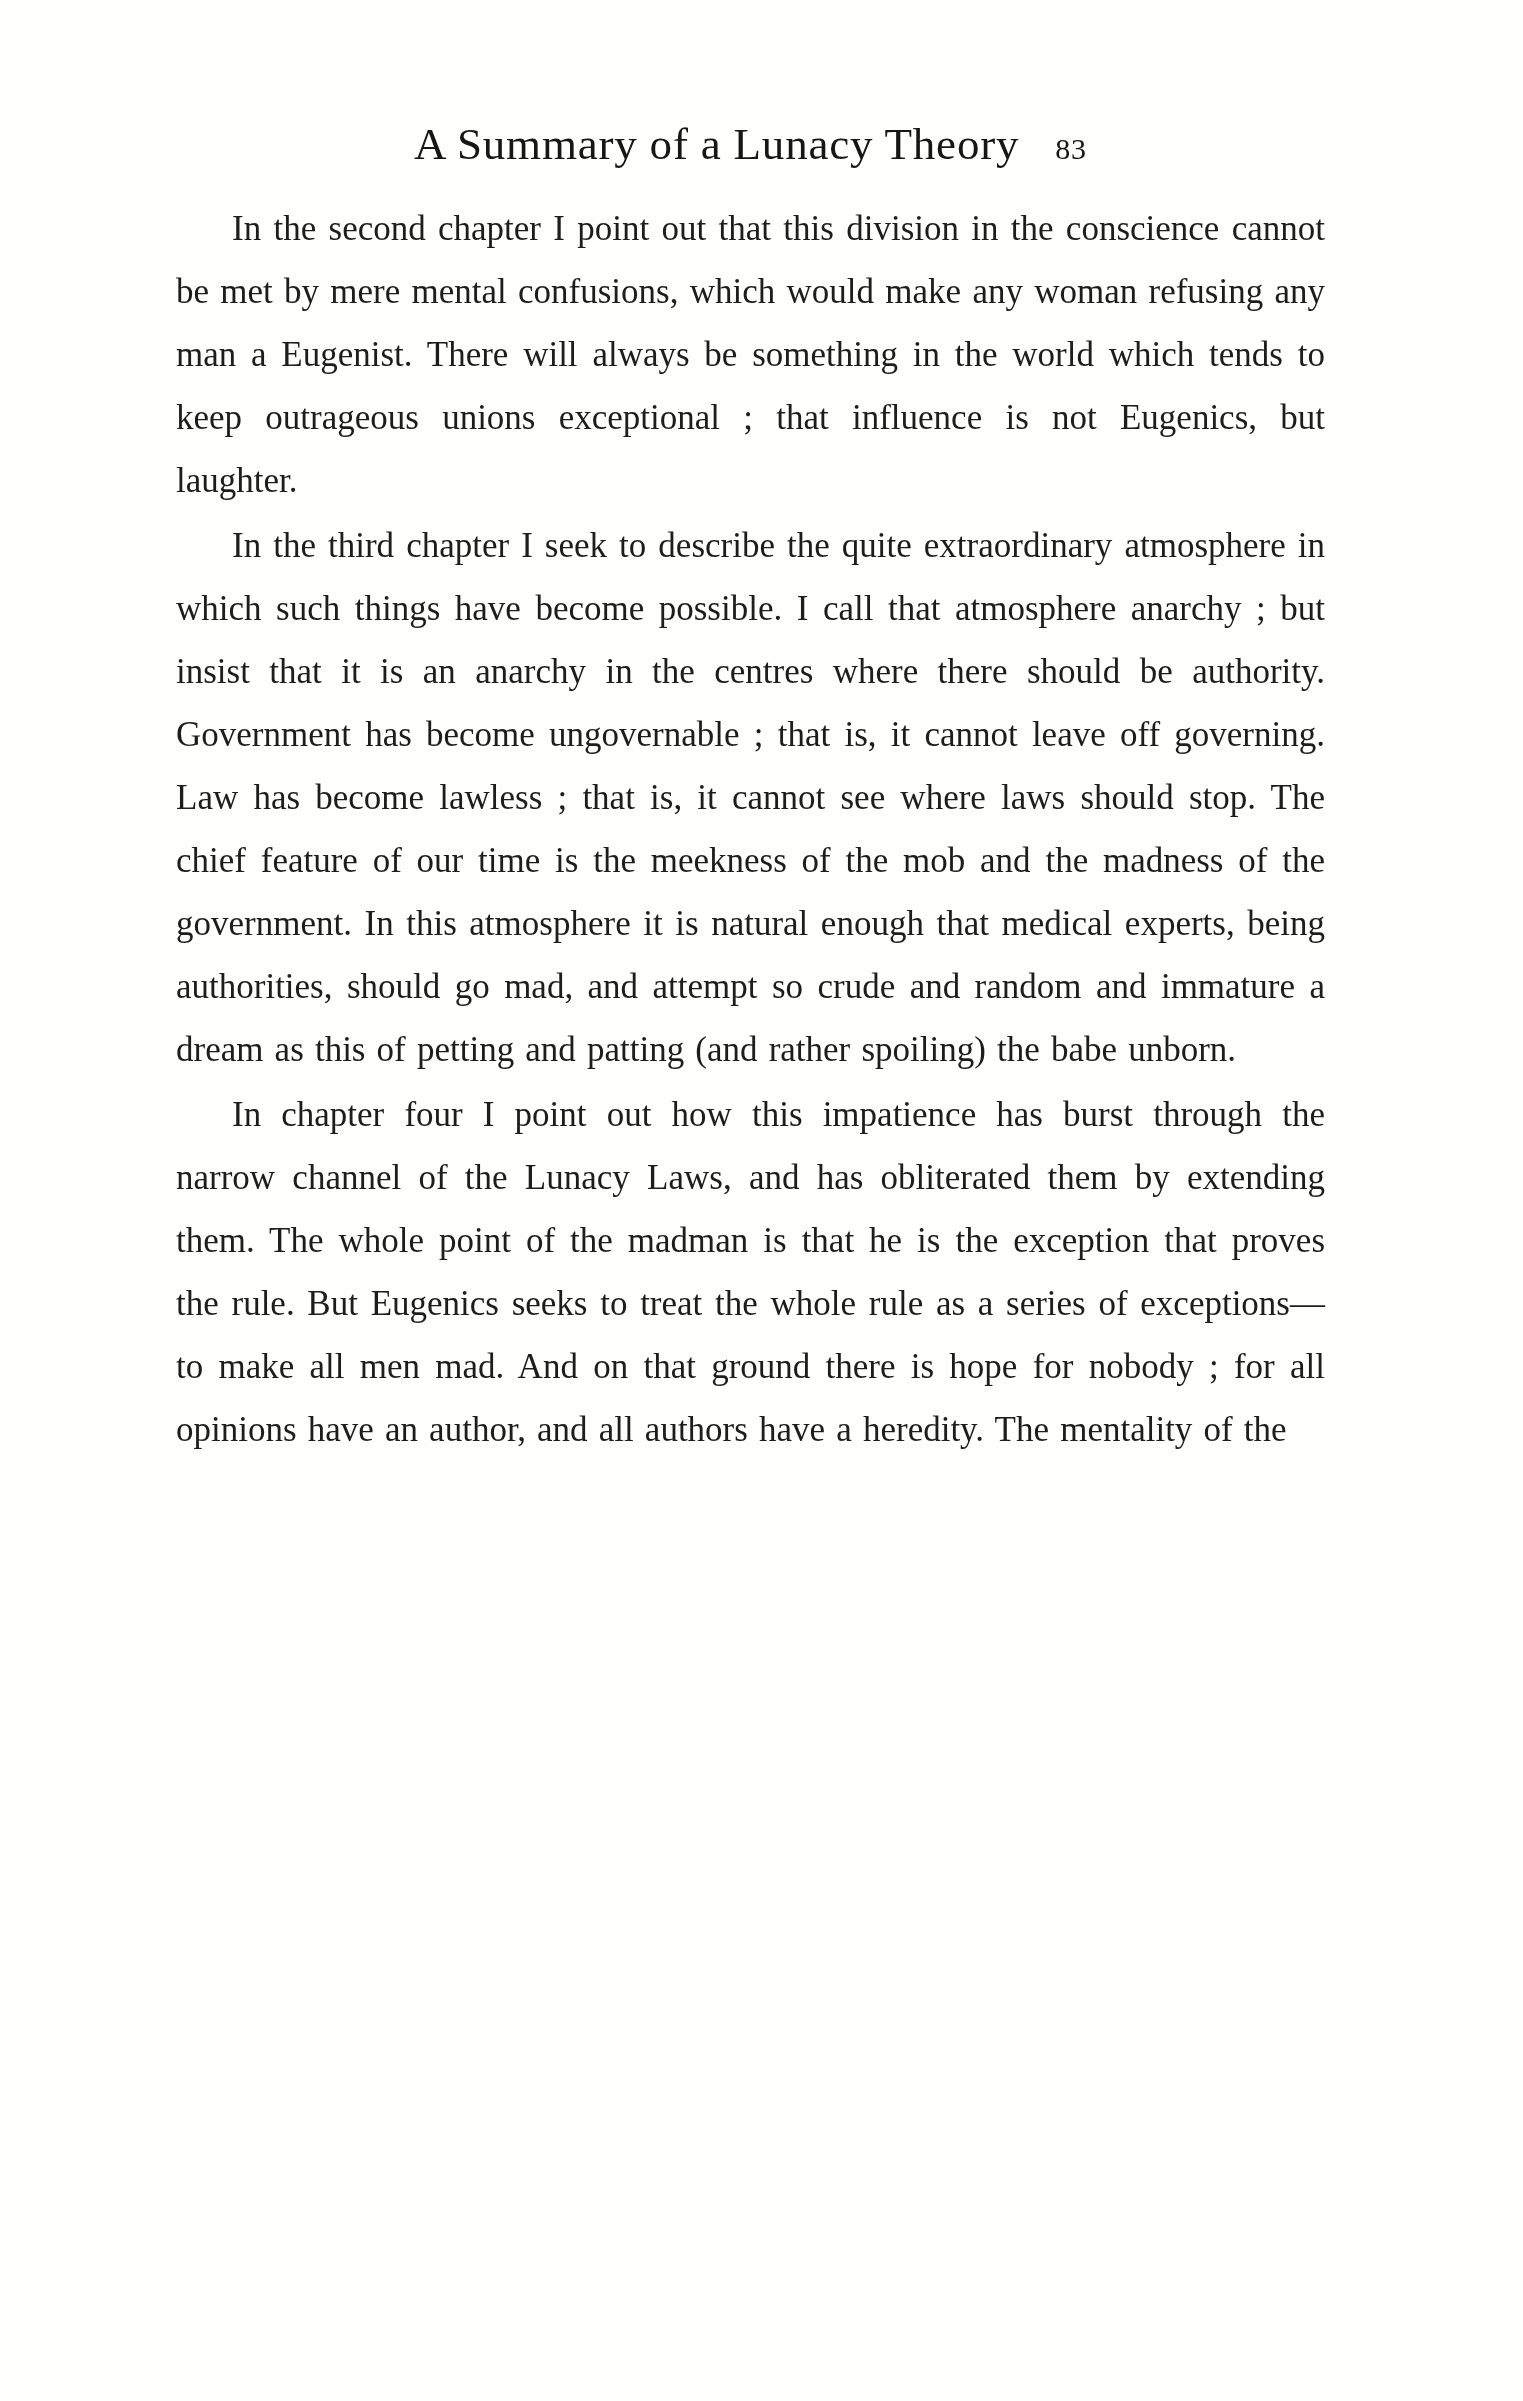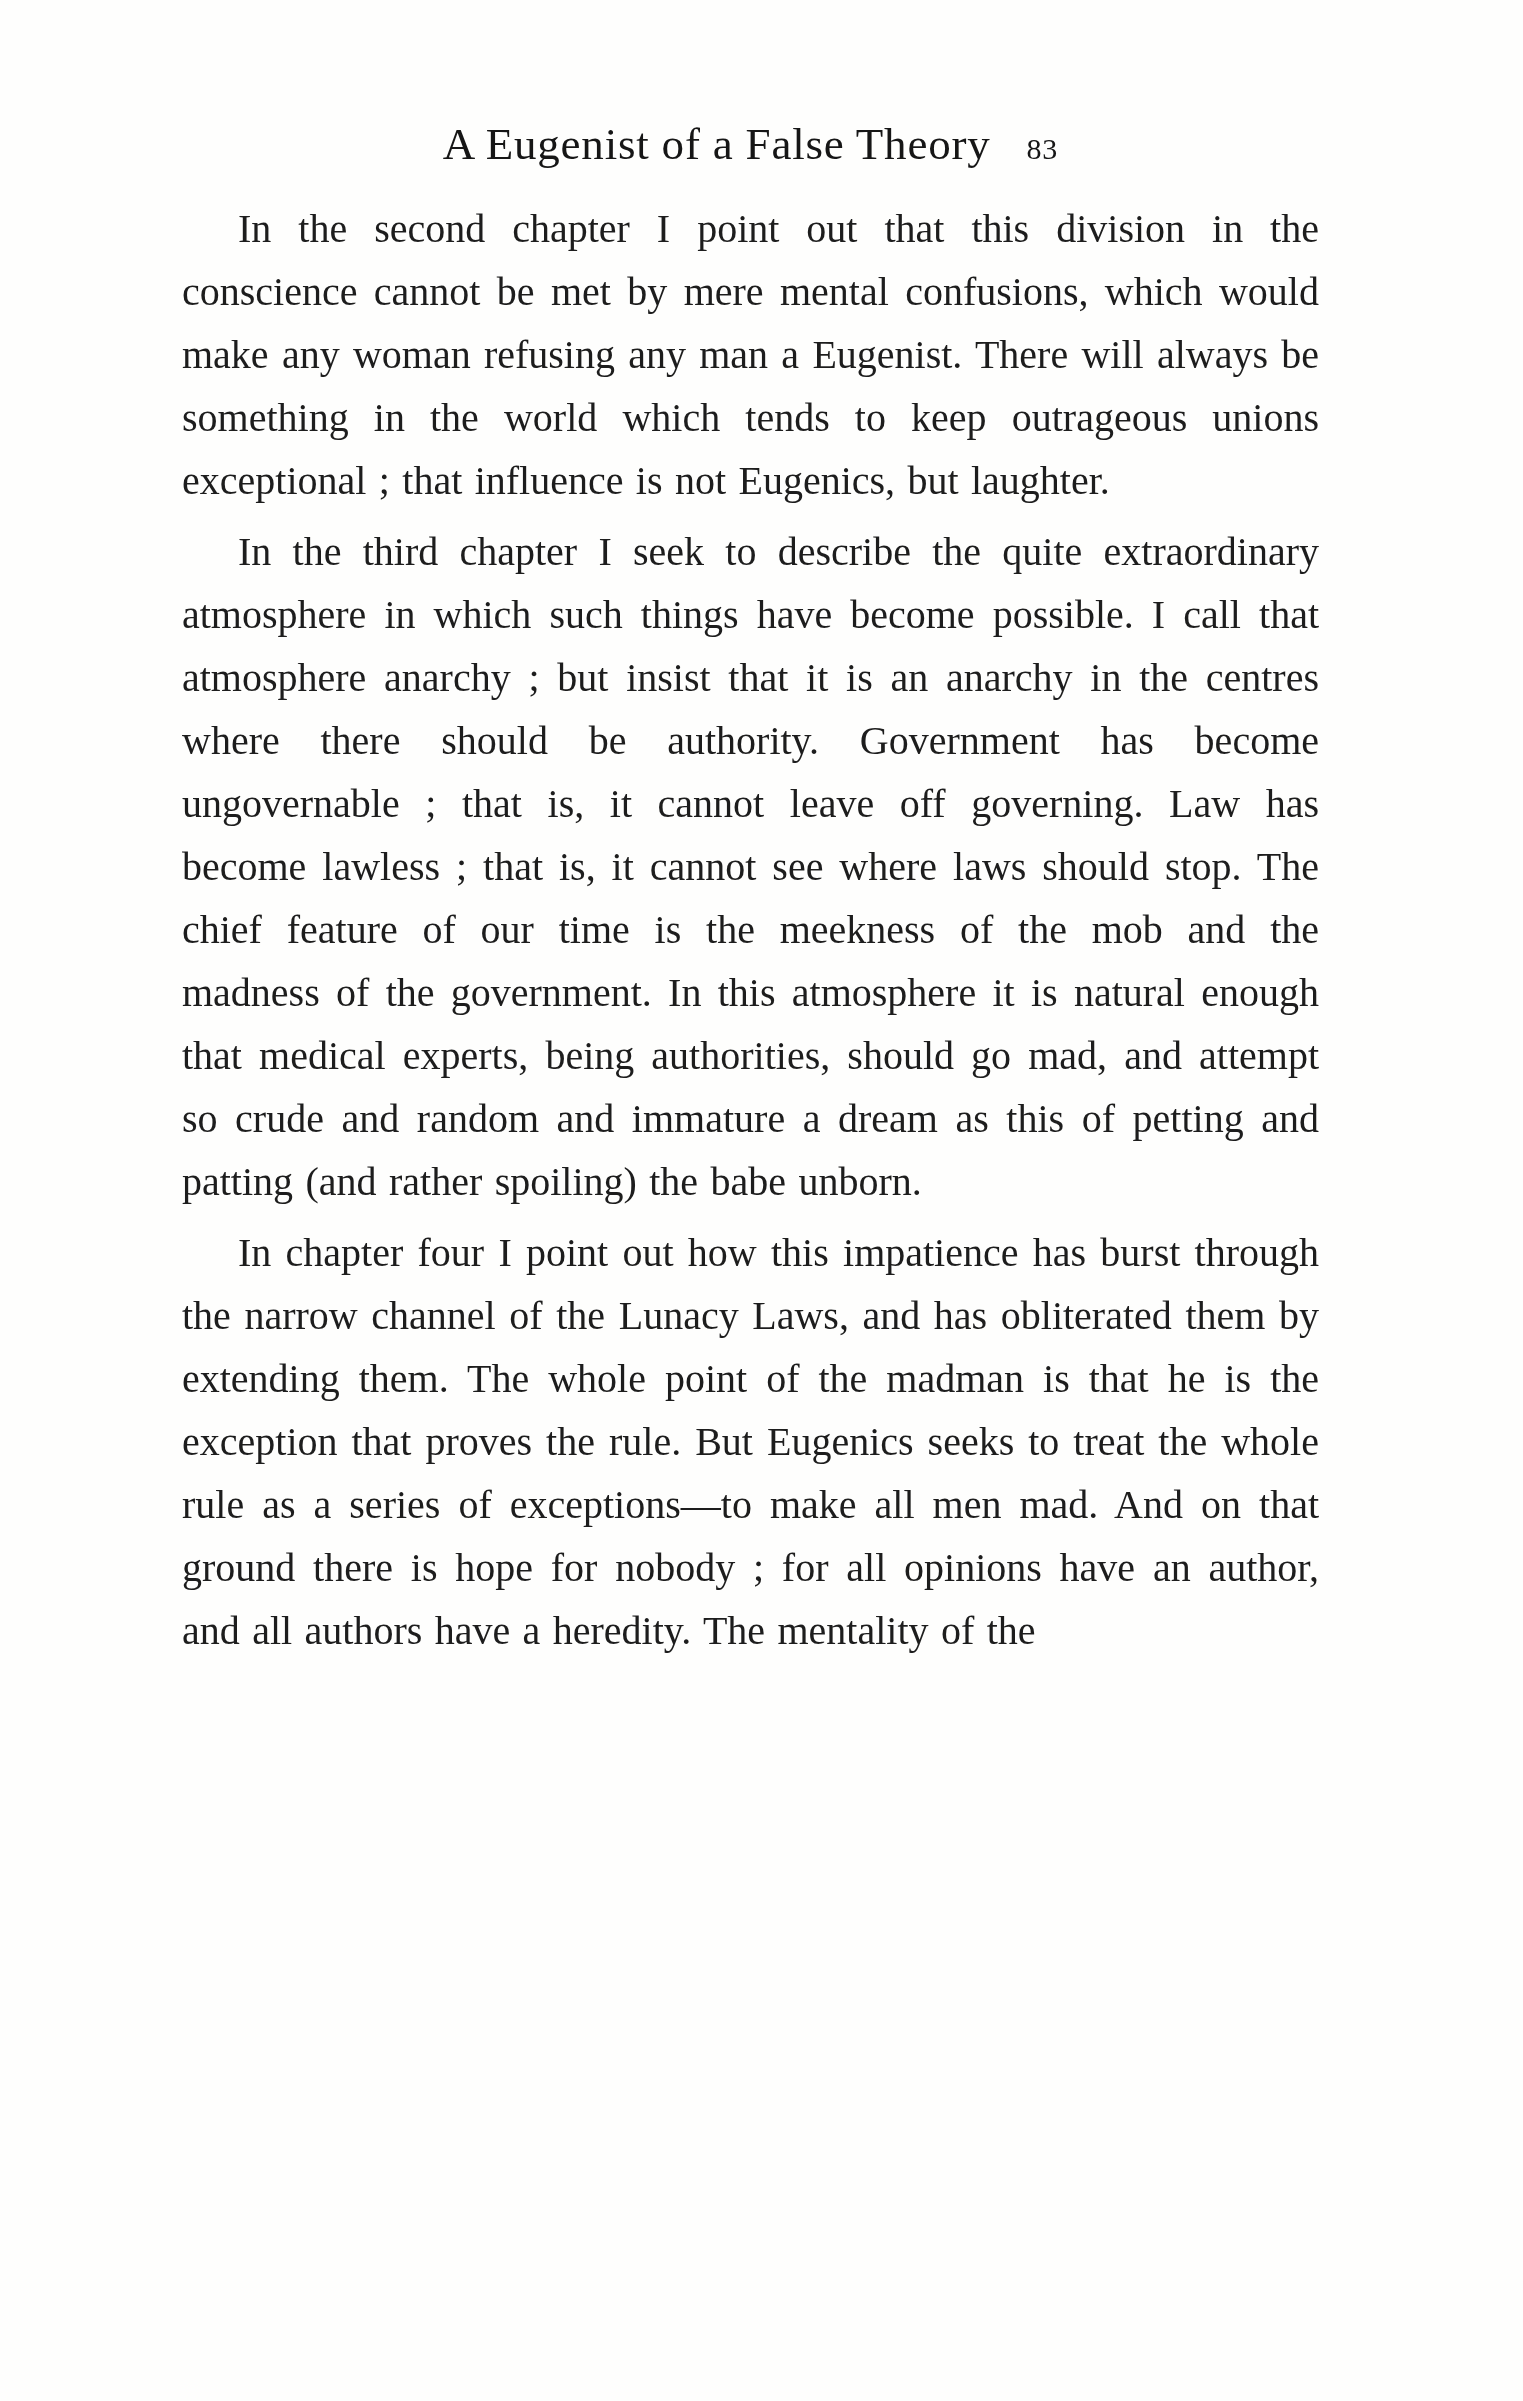--- a/index.html
+++ b/index.html
@@ -31,36 +31,36 @@
     color: #161616;
     white-space: nowrap;
   }
   .running-head .page-number {
     font-size: 30px;
   }
   .text-block {
     width: 1153px;
   }
   .para {
-    margin: 8px;
-    font-size: 40px;
+    margin: 2px;
+    font-size: 35px;
     line-height: 63px;
     text-align: justify;
     text-justify: inter-word;
     text-indent: 56px;
     word-spacing: 2.4px;
     color: #1d1d1d;
   }
 </style>
 </head>
 <body>
 
 <div class="page">
   <header class="running-head">
-    <span class="head-title">A Eugenist of a False Theory</span>
+    <span class="head-title">A Summary of a Lunacy Theory</span>
     <span class="page-number">83</span>
   </header>
 
   <main class="text-block">
     <p class="para">In the second chapter I point out that this division in the conscience cannot be met by mere mental confusions, which would make any woman refusing any man a Eugenist.  There will always be something in the world which tends to keep outrageous unions exceptional ;  that influence is not Eugenics, but laughter.</p>
     <p class="para">In the third chapter I seek to describe the quite extraordinary atmosphere in which such things have become possible.  I call that atmosphere anarchy ; but insist that it is an anarchy in the centres where there should be authority.  Government has become ungovernable ;  that is, it cannot leave off governing. Law has become lawless ;  that is, it cannot see where laws should stop.  The chief feature of our time is the meekness of the mob and the madness of the government.  In this atmosphere it is natural enough that medical experts, being authorities, should go mad, and attempt so crude and random and immature a dream as this of petting and patting (and rather spoiling) the babe unborn.</p>
     <p class="para">In chapter four I point out how this impatience has burst through the narrow channel of the Lunacy Laws, and has obliterated them by extending them. The whole point of the madman is that he is the exception that proves the rule.  But Eugenics seeks to treat the whole rule as a series of exceptions—to make all men mad.  And on that ground there is hope for nobody ;  for all opinions have an author, and all authors have a heredity.  The mentality of the</p>
   </main>
 </div>
 

